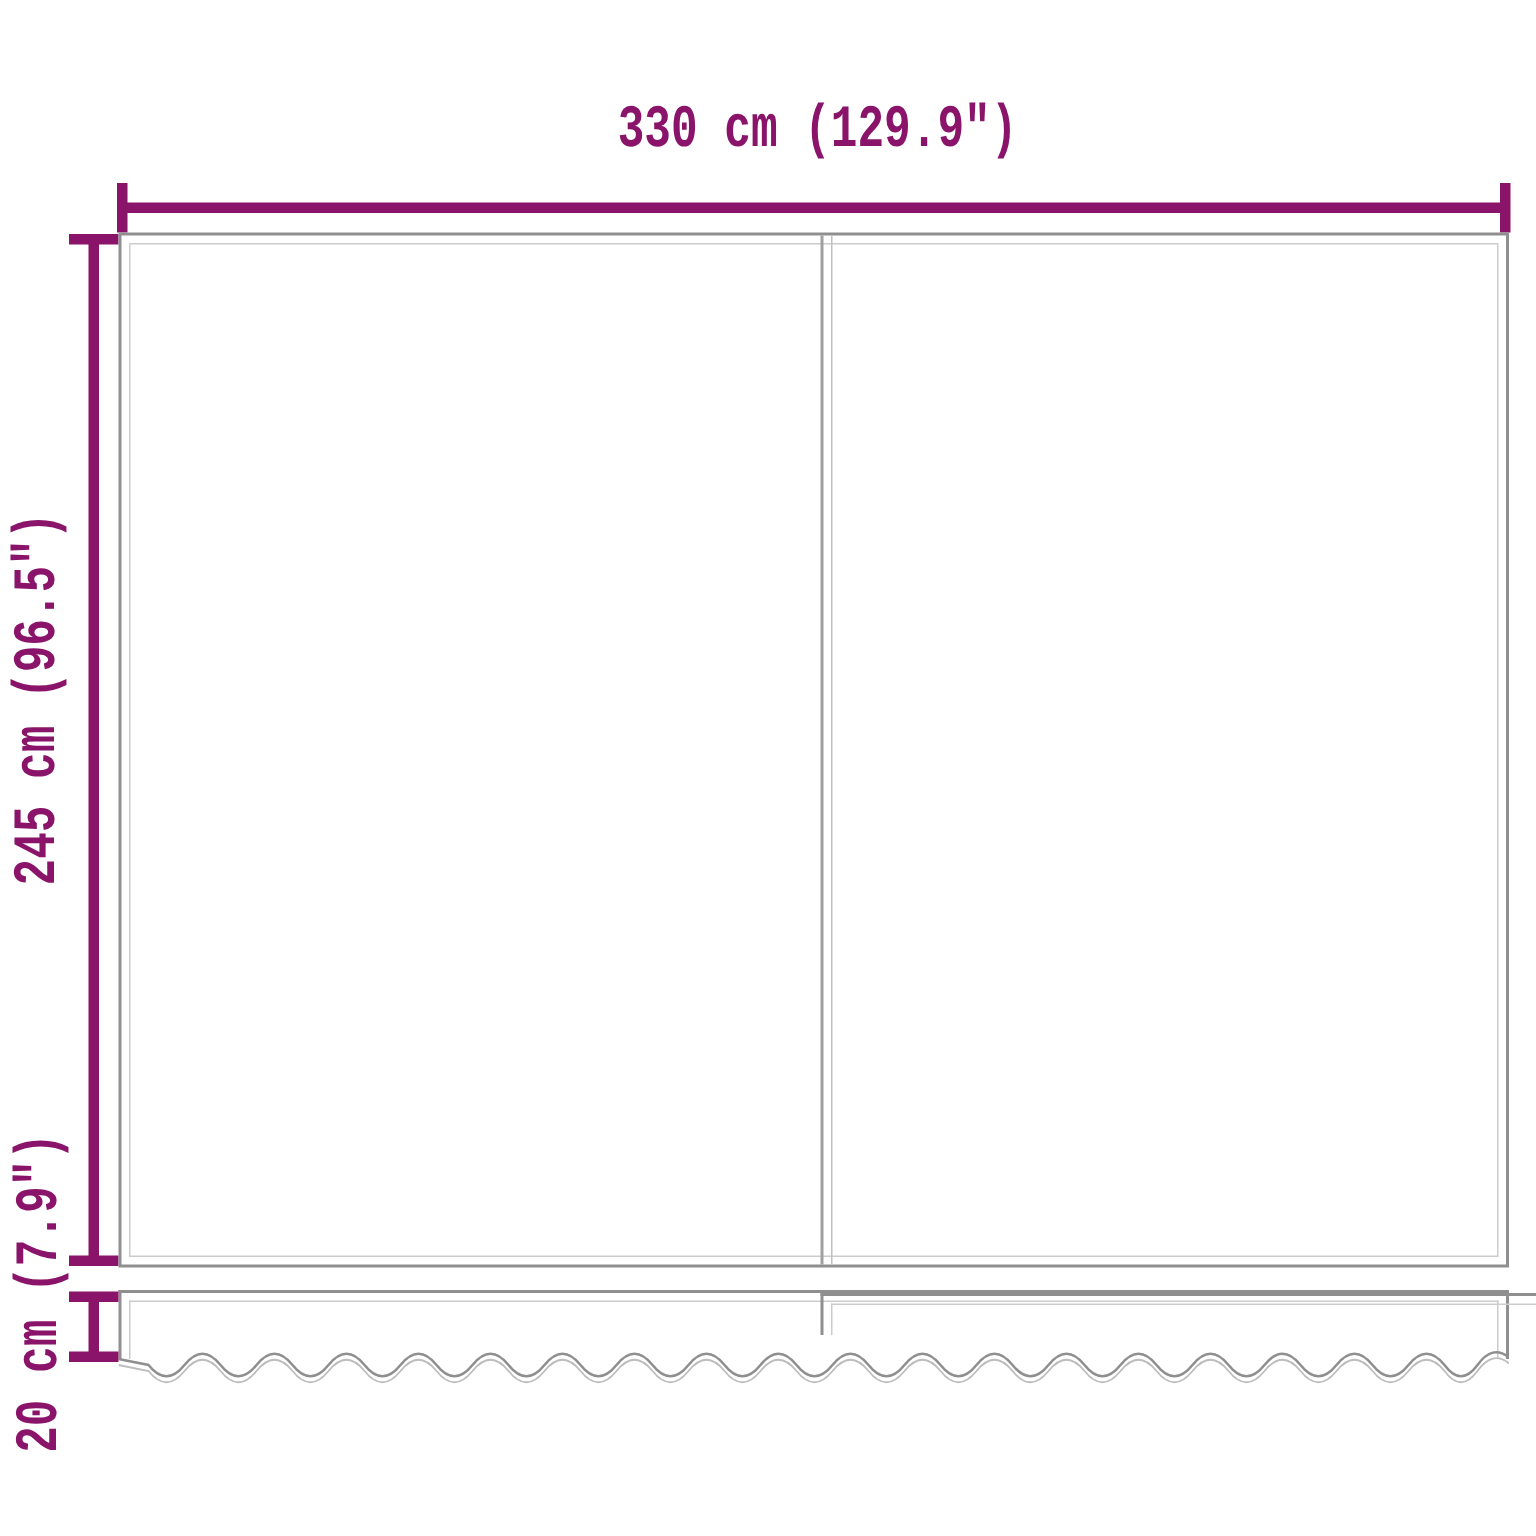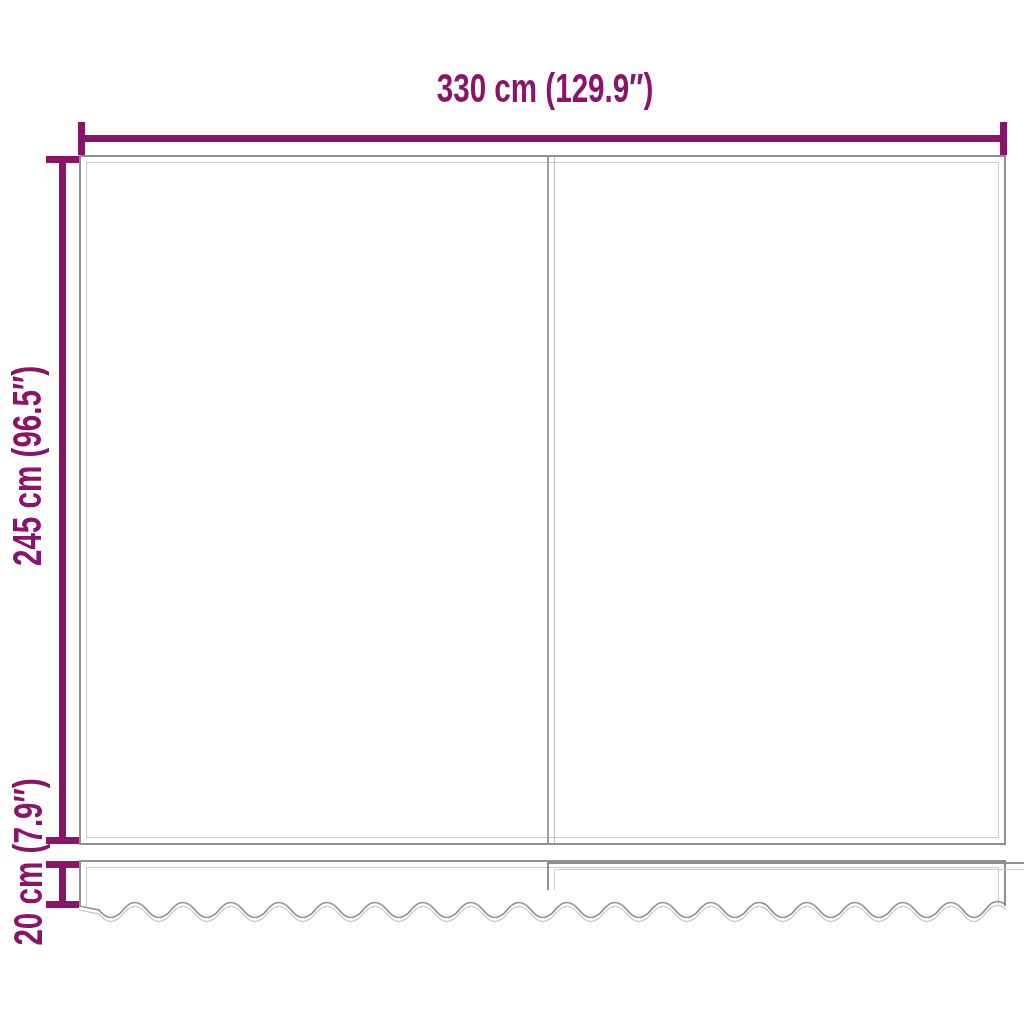--- a/index.html
+++ b/index.html
@@ -3,21 +3,21 @@
 <meta charset="utf-8">
 <style>
   :root{
     --accent:#8B146B;
     --outline:#8f8f8f;
     --inner:#cccccc;
   }
   *{margin:0;padding:0;box-sizing:border-box;}
   html,body{width:1024px;height:1024px;background:#ffffff;overflow:hidden;}
   body{font-family:"Liberation Sans", sans-serif;}
-  .canvas{position:relative;width:1024px;height:1024px;background:#ffffff;}
+  .canvas{position:relative;width:1024px;height:1024px;background:#ffffff;font-family:Liberation Mono, monospace;}
 
   
   .dim-label{
     position:absolute;
     color:var(--accent);
     font-size:40px;
     font-weight:700;
     white-space:nowrap;
     line-height:1;
     transform-origin:0 0;

